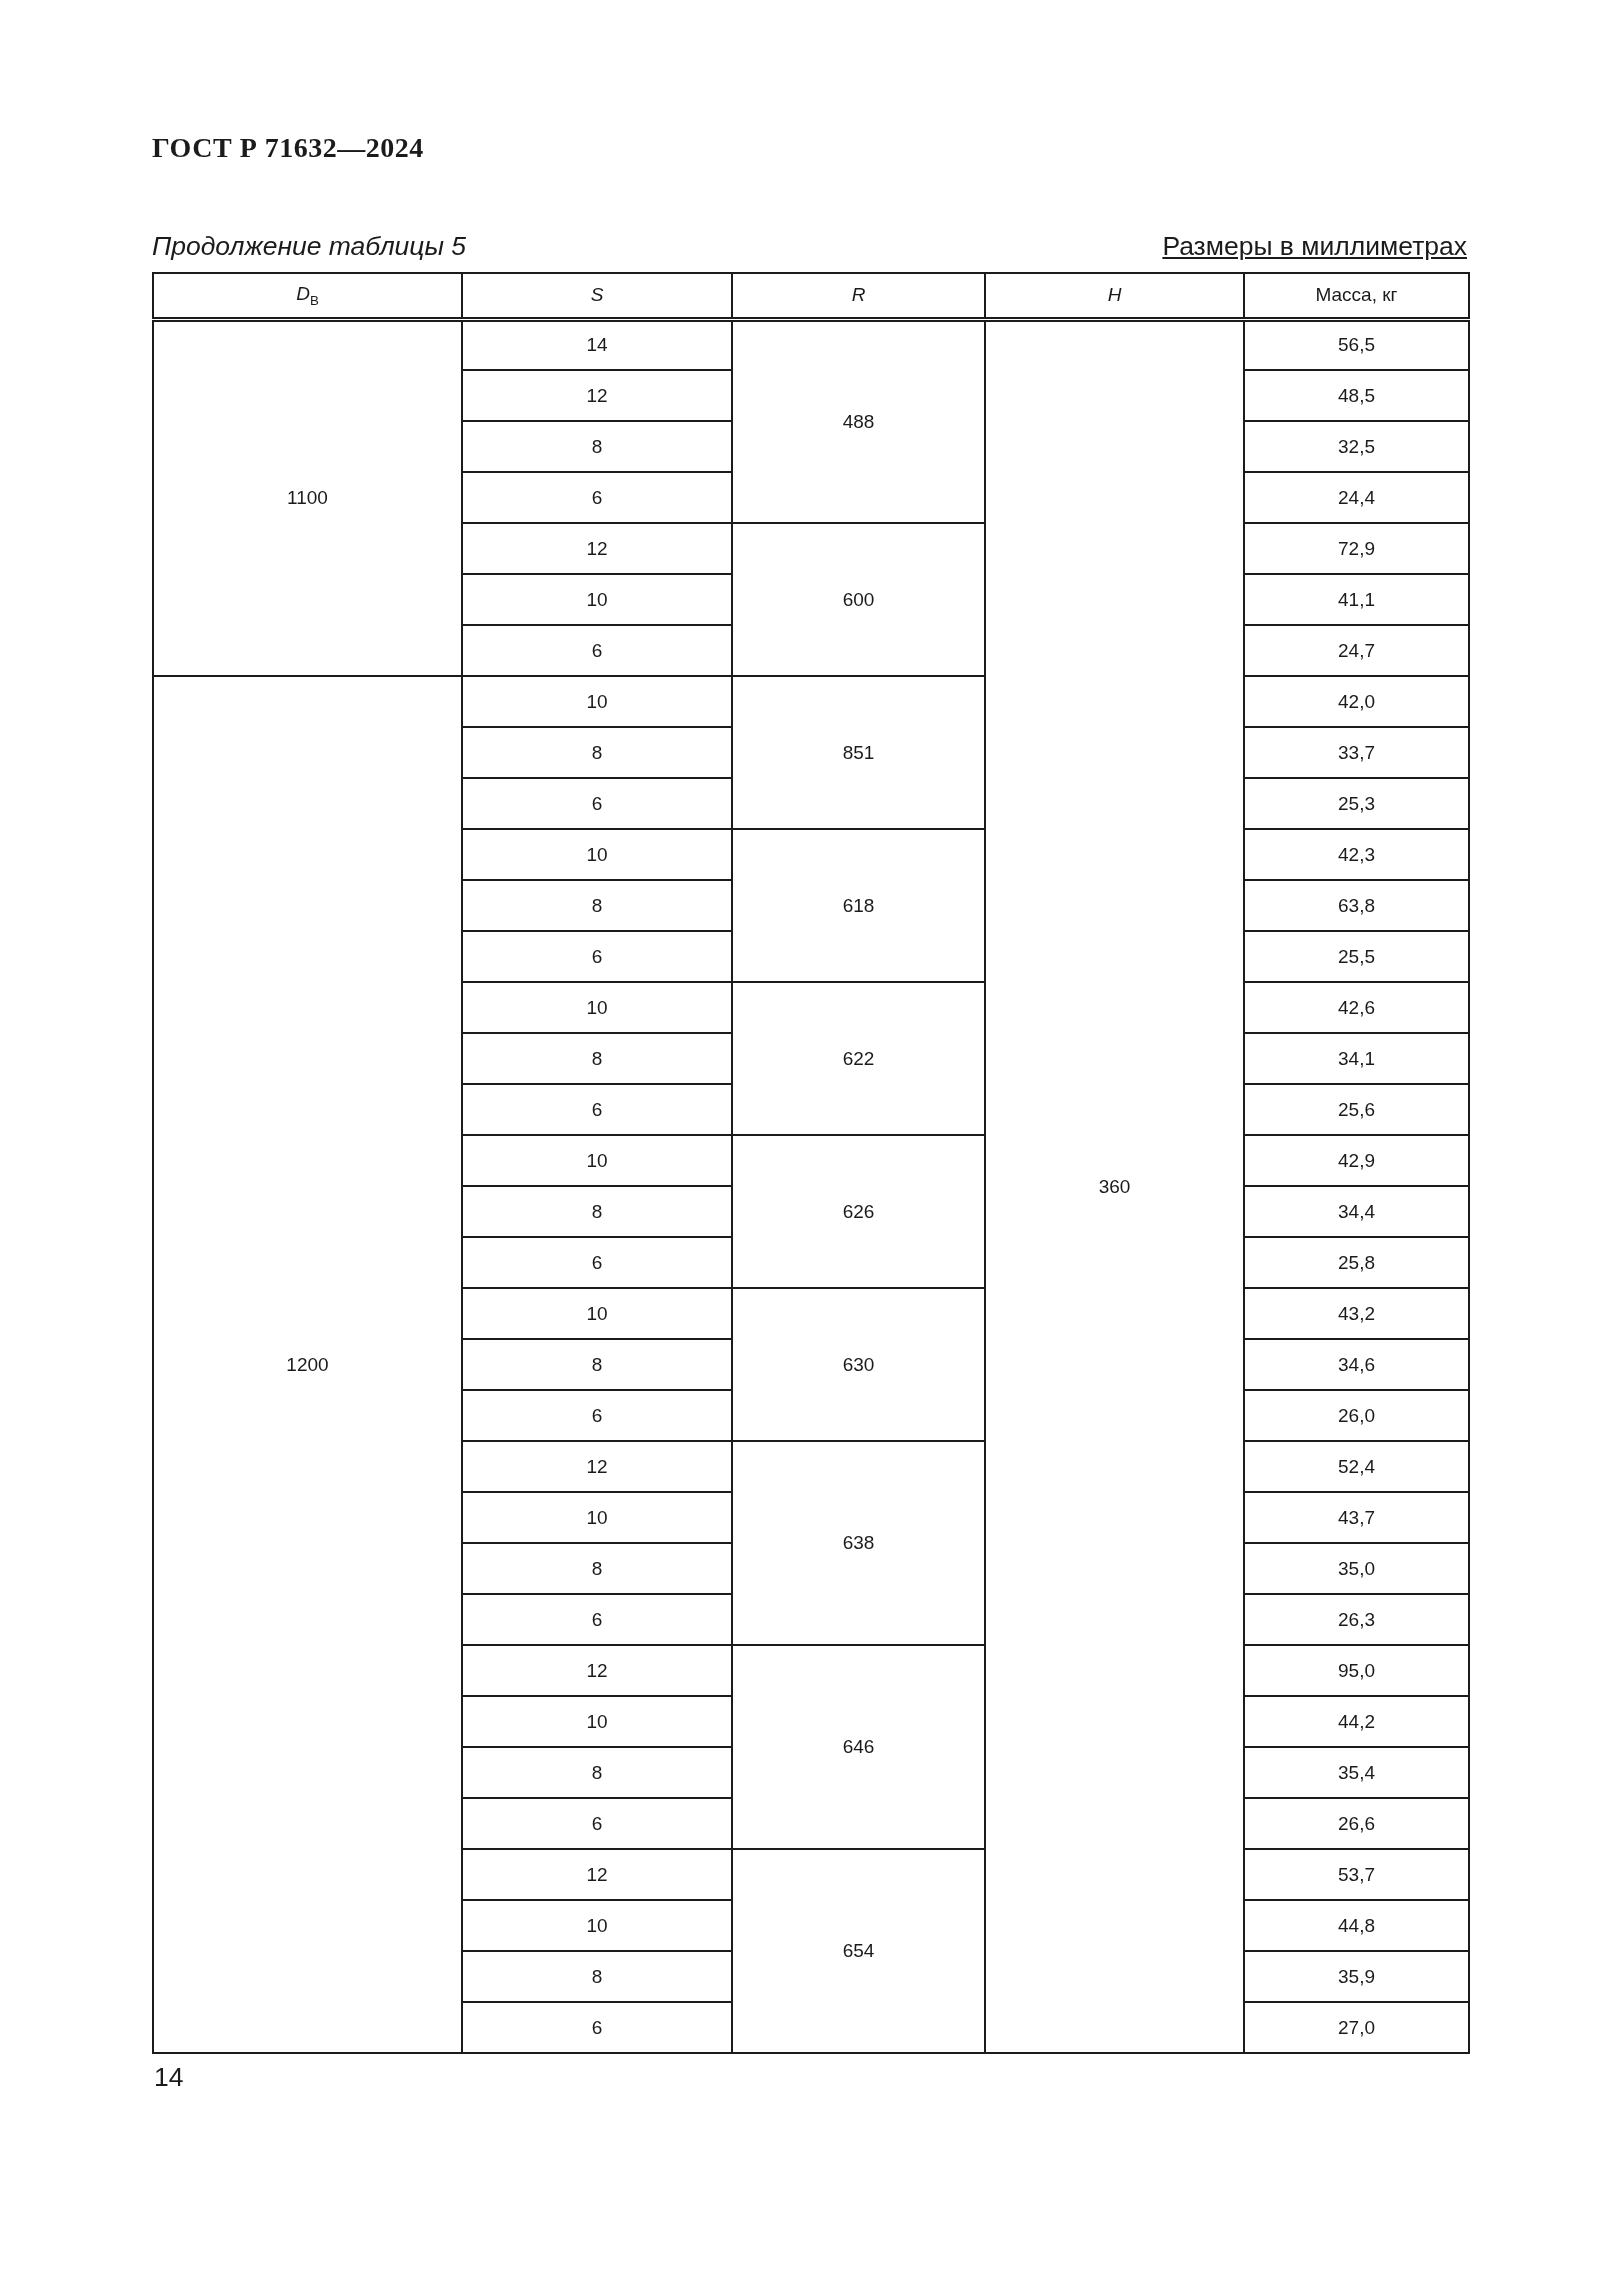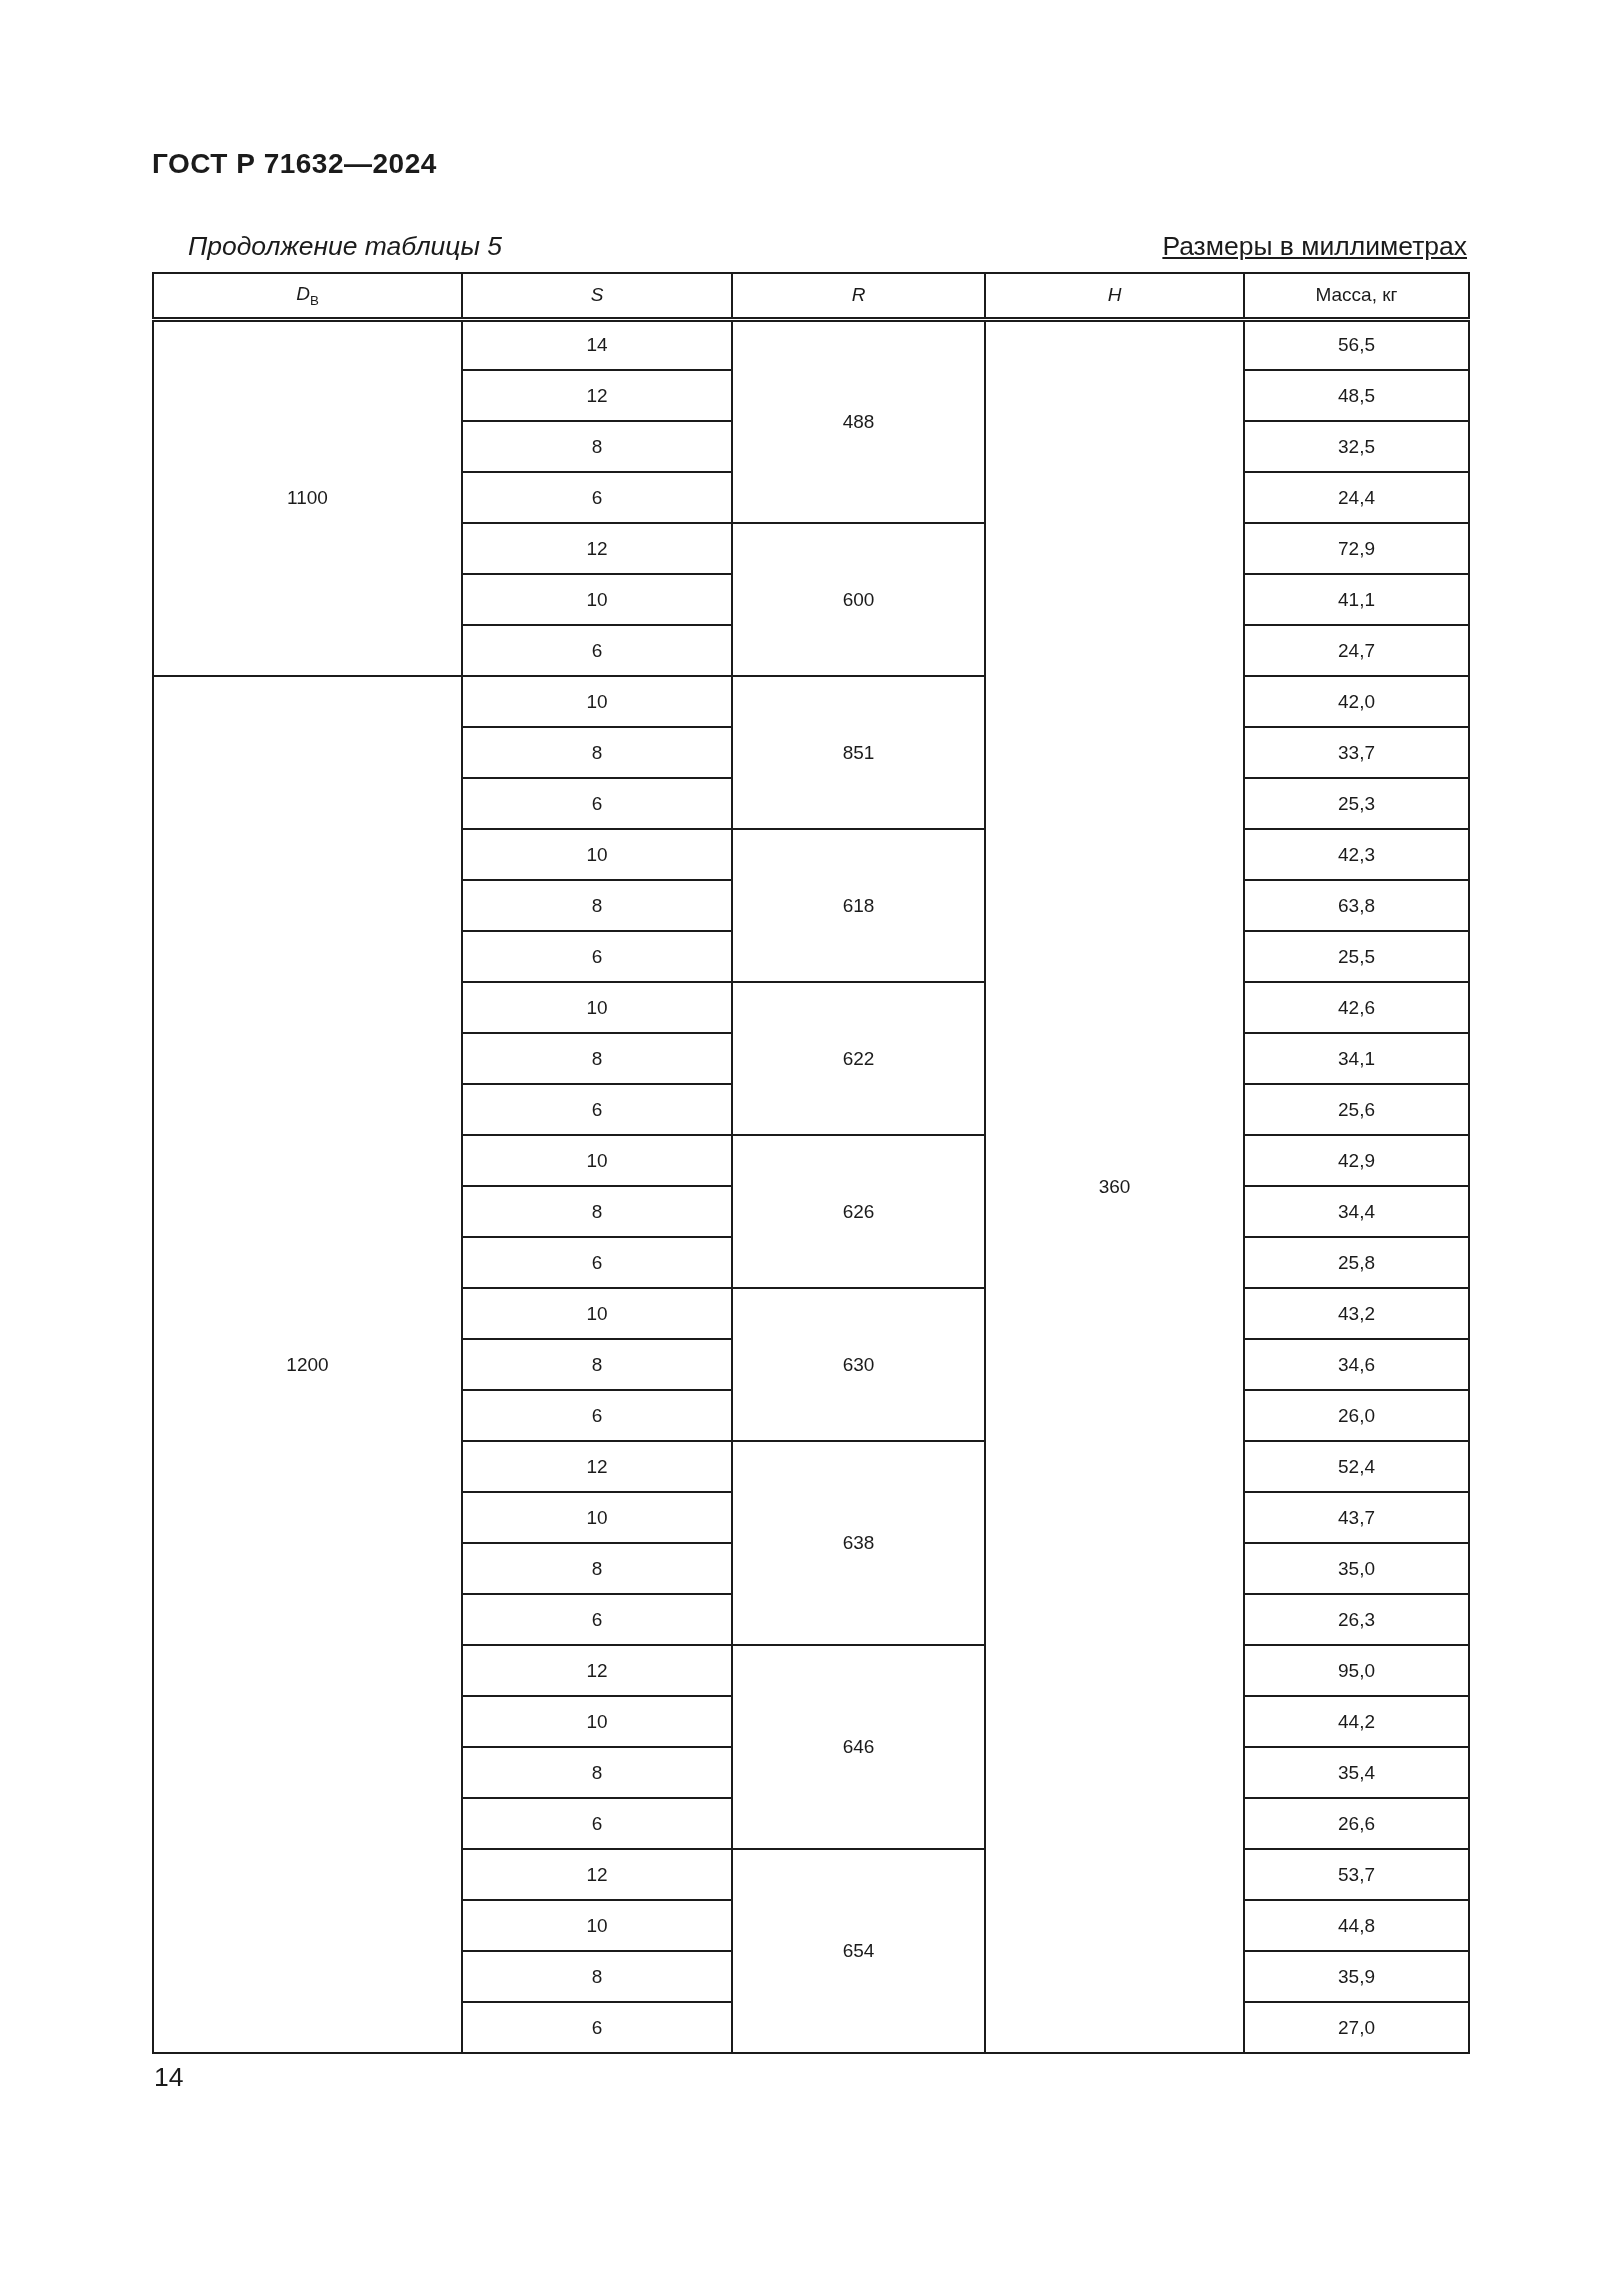--- a/index.html
+++ b/index.html
@@ -12,36 +12,37 @@
     width: 1621px;
     height: 2293px;
     background: #ffffff;
     font-family: "Liberation Sans", sans-serif;
     color: #1b1b1b;
     overflow: hidden;
   }
   .doc-code {
     position: absolute;
     left: 152px;
-    top: 148px;
+    top: 132px;
     font-size: 28px;
     font-weight: bold;
     letter-spacing: 0.5px;
+    font-family: Liberation Serif, serif;
   }
   .caption-line {
     position: absolute;
     left: 152px;
     top: 231px;
     width: 1315px;
     display: flex;
     justify-content: space-between;
     align-items: baseline;
     font-size: 26.5px;
   }
-  .table-caption { font-style: italic; margin-left: 36px; }
+  .table-caption { font-style: italic; }
   .dimensions-note { font-style: normal; text-decoration: underline; }
 
   table.gost {
     position: absolute;
     left: 152px;
     top: 272px;
     width: 1315px;
     border-collapse: collapse;
     table-layout: fixed;
     border: 2.9px solid #1b1b1b;

